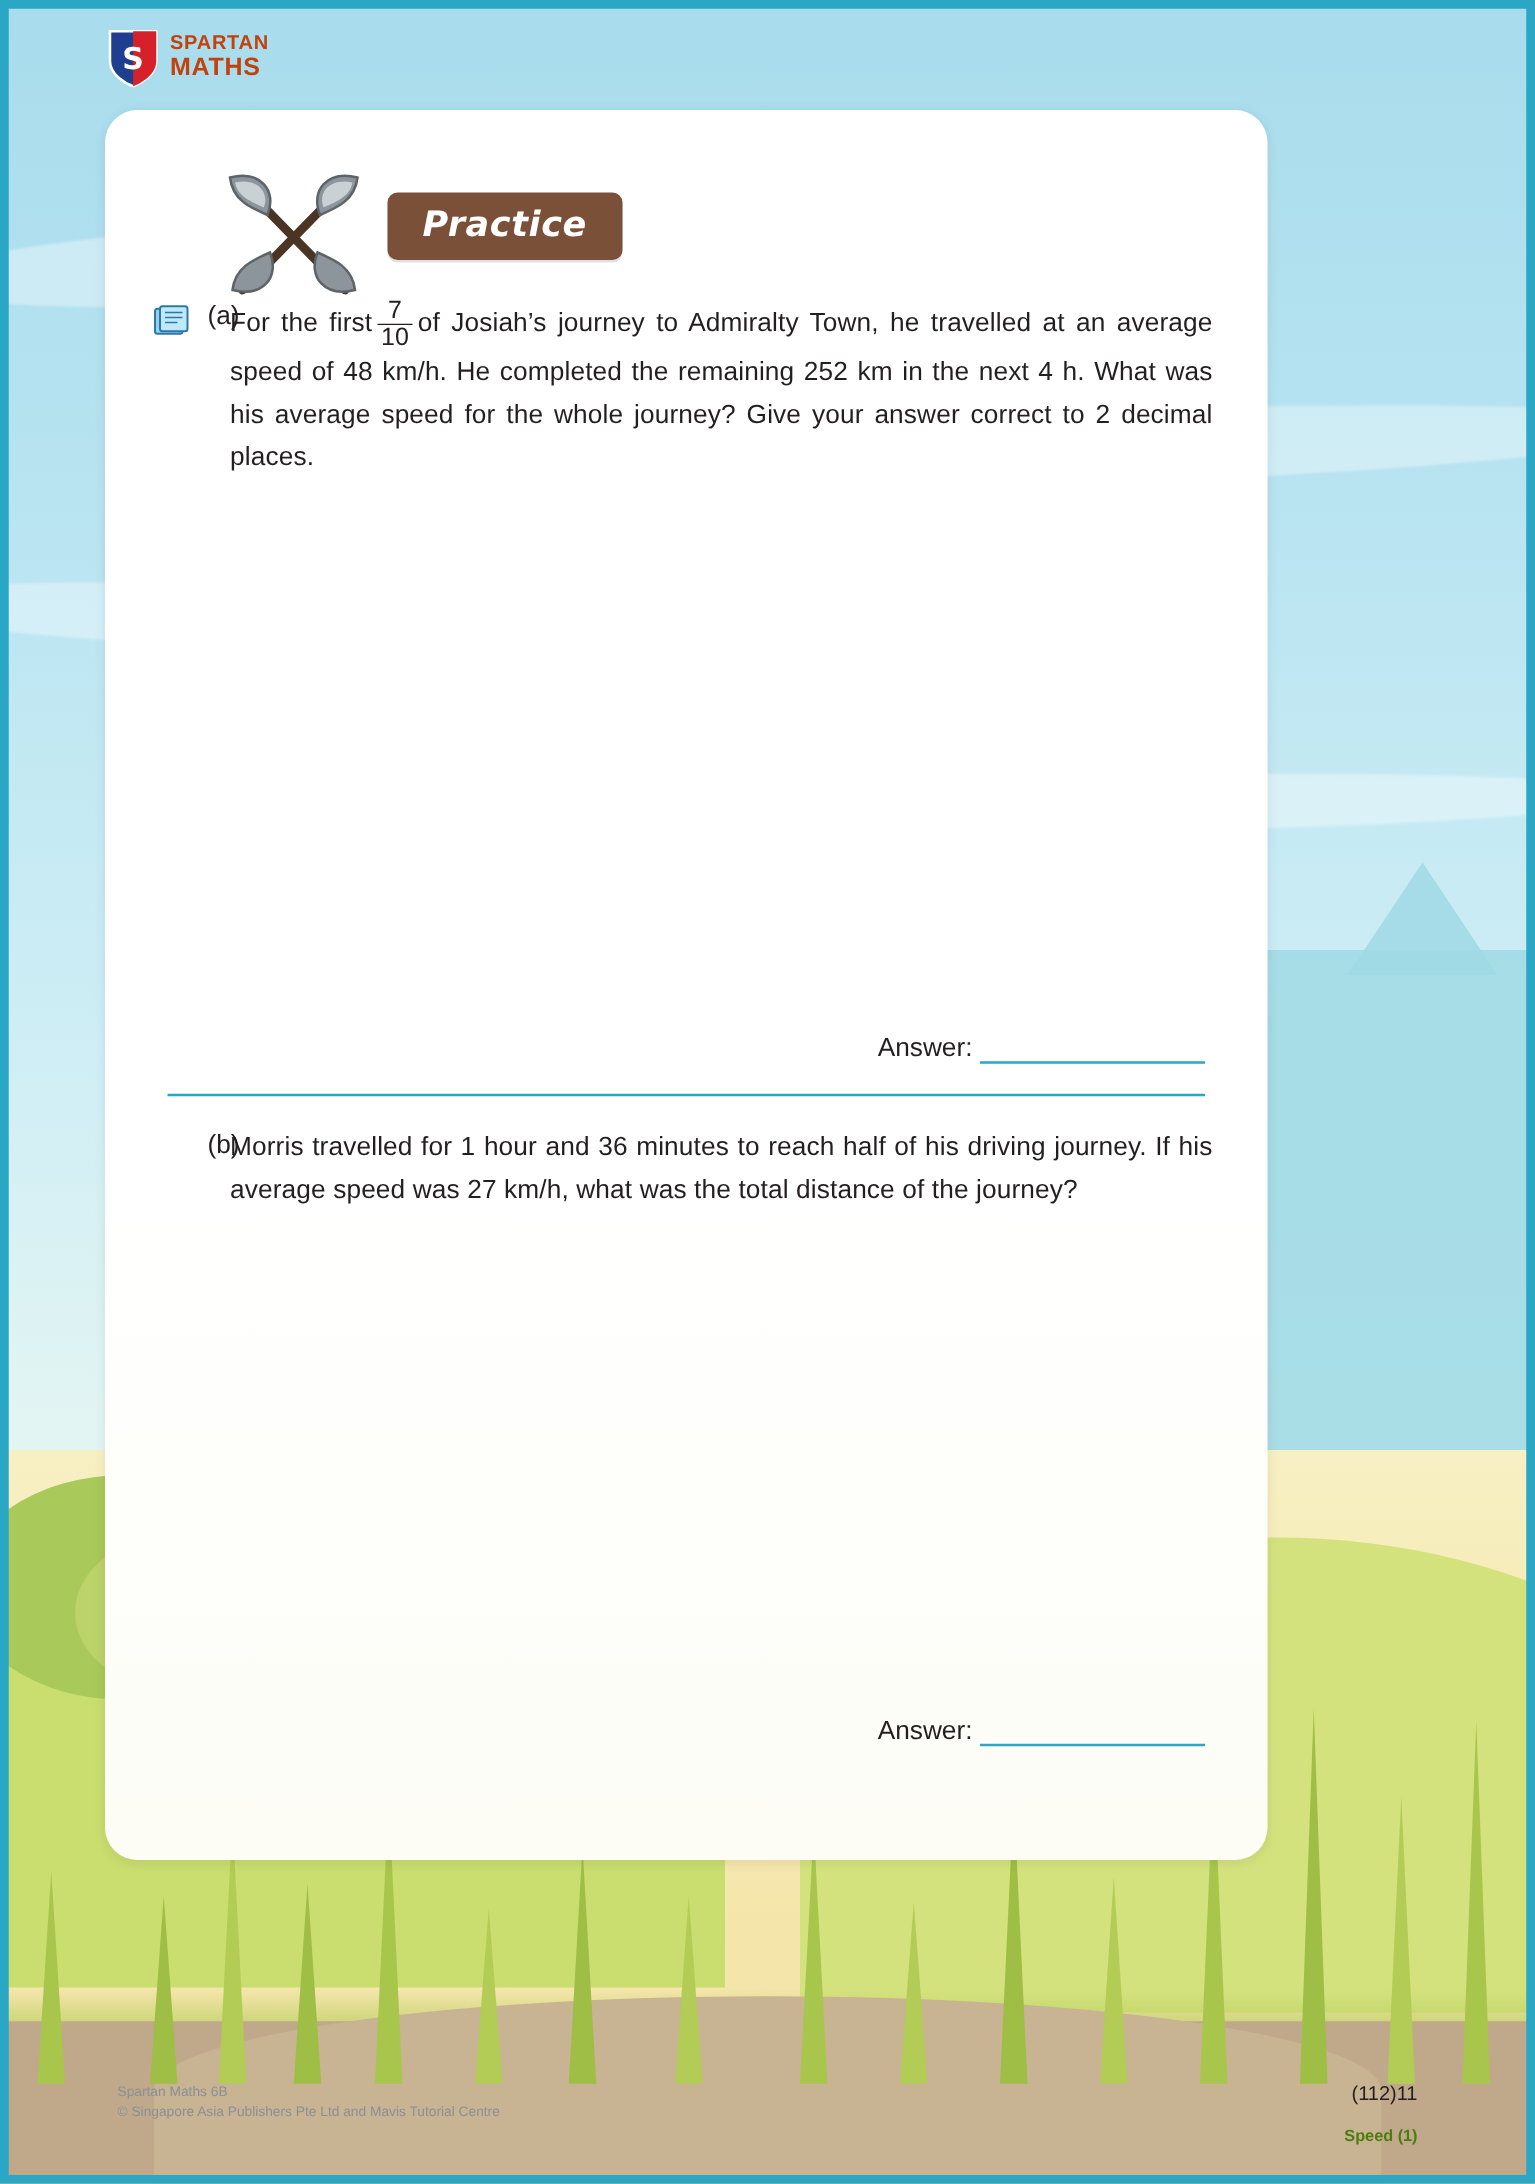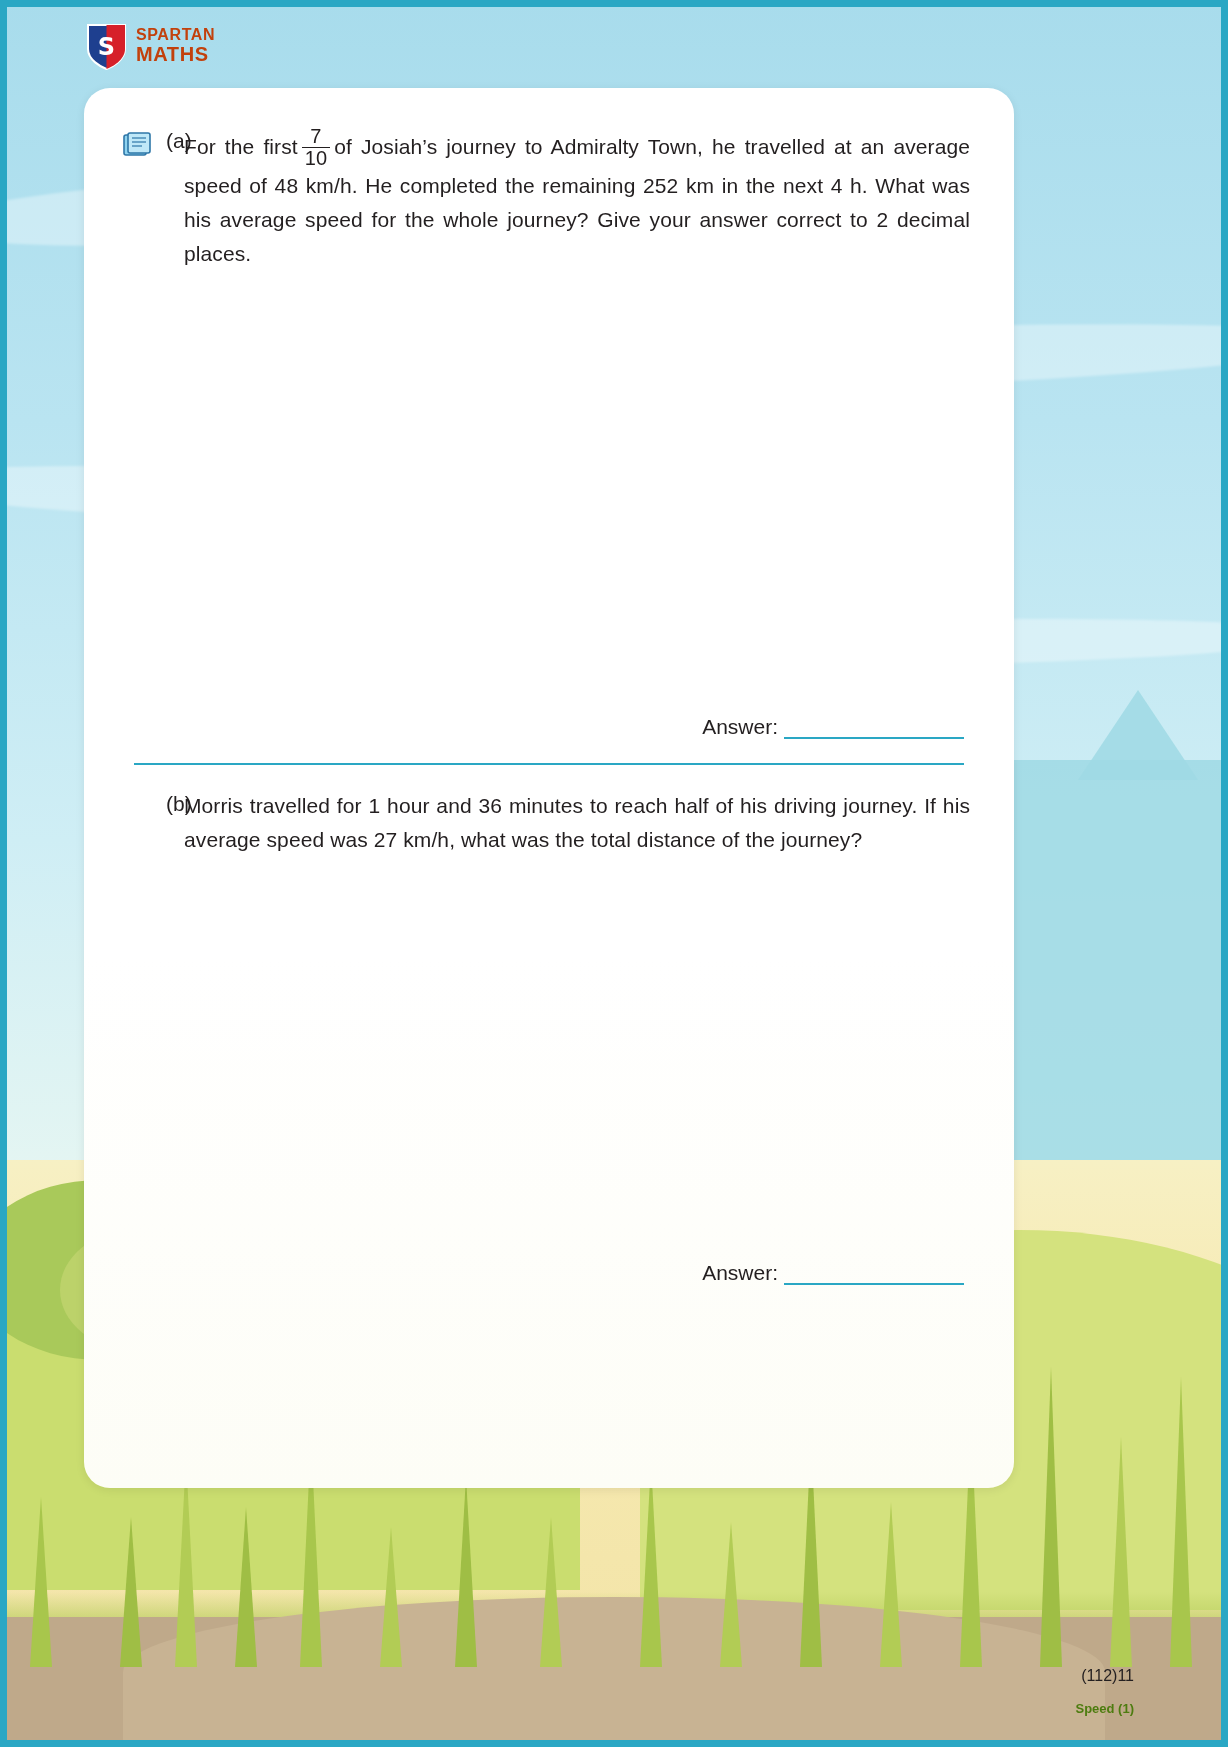--- a/index.html
+++ b/index.html
@@ -359,20 +359,41 @@
   </div>
   <div class="logo-text">
     <span class="l1">SPARTAN</span>
     <span class="l2">MATHS</span>
   </div>
 </div>
 
 <div class="card">
   <div class="card-inner">
 
+    <div class="practice-head">
+      <div class="axes">
+        <svg width="140" height="110" viewBox="0 0 140 110">
+          <g stroke="#4a3525" stroke-width="7" stroke-linecap="round">
+            <line x1="28" y1="16" x2="110" y2="100"></line>
+            <line x1="110" y1="16" x2="28" y2="100"></line>
+          </g>
+          <g fill="#8b959b" stroke="#5d6468" stroke-width="2">
+            <path d="M18 10 C 42 4, 56 20, 48 40 C 34 34, 20 28, 18 10 Z"></path>
+            <path d="M120 10 C 96 4, 82 20, 90 40 C 104 34, 118 28, 120 10 Z"></path>
+            <path d="M20 100 C 44 106, 58 90, 50 70 C 36 76, 22 82, 20 100 Z"></path>
+            <path d="M118 100 C 94 106, 80 90, 88 70 C 102 76, 116 82, 118 100 Z"></path>
+          </g>
+          <g fill="#c9d1d5">
+            <path d="M22 14 C 40 10, 50 22, 45 34 C 34 29, 24 25, 22 14 Z"></path>
+            <path d="M116 14 C 98 10, 88 22, 93 34 C 104 29, 114 25, 116 14 Z"></path>
+          </g>
+        </svg>
+      </div>
+      <div class="practice-pill">Practice</div>
+    </div>
 
     <div class="q">
       <div class="q-row">
         <div class="book-icon">
           <svg width="30" height="26" viewBox="0 0 30 26">
             <rect x="2" y="3" width="22" height="20" rx="2" fill="#8fd3ef" stroke="#2f77a8" stroke-width="1.6"></rect>
             <rect x="6" y="1" width="22" height="20" rx="2" fill="#bfe8f8" stroke="#2f77a8" stroke-width="1.6"></rect>
             <line x1="10" y1="6" x2="24" y2="6" stroke="#2f77a8" stroke-width="1.2"></line>
             <line x1="10" y1="10" x2="24" y2="10" stroke="#2f77a8" stroke-width="1.2"></line>
             <line x1="10" y1="14" x2="20" y2="14" stroke="#2f77a8" stroke-width="1.2"></line>
@@ -405,19 +426,23 @@
       <div class="answer-row">
         <span class="answer-label">Answer:</span>
         <span class="answer-line"></span>
       </div>
     </div>
 
   </div>
 </div>
 
 <div class="footer">
+  <div class="footer-left">
+    <div>Spartan Maths 6B</div>
+    <div>© Singapore Asia Publishers Pte Ltd and Mavis Tutorial Centre</div>
+  </div>
   <div class="footer-center">
     <div>(112)11</div>
     <div class="topic">Speed (1)</div>
   </div>
 </div>
 
 <div class="page-border"></div>
 
 </body></html>

